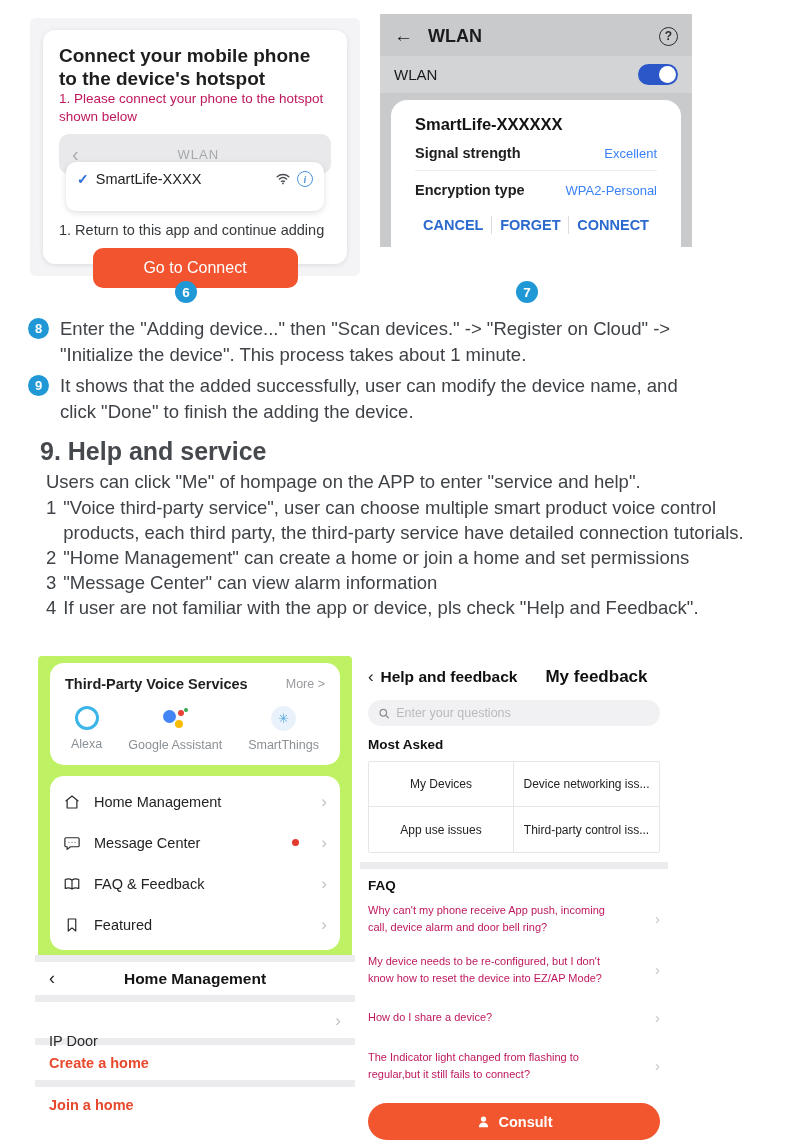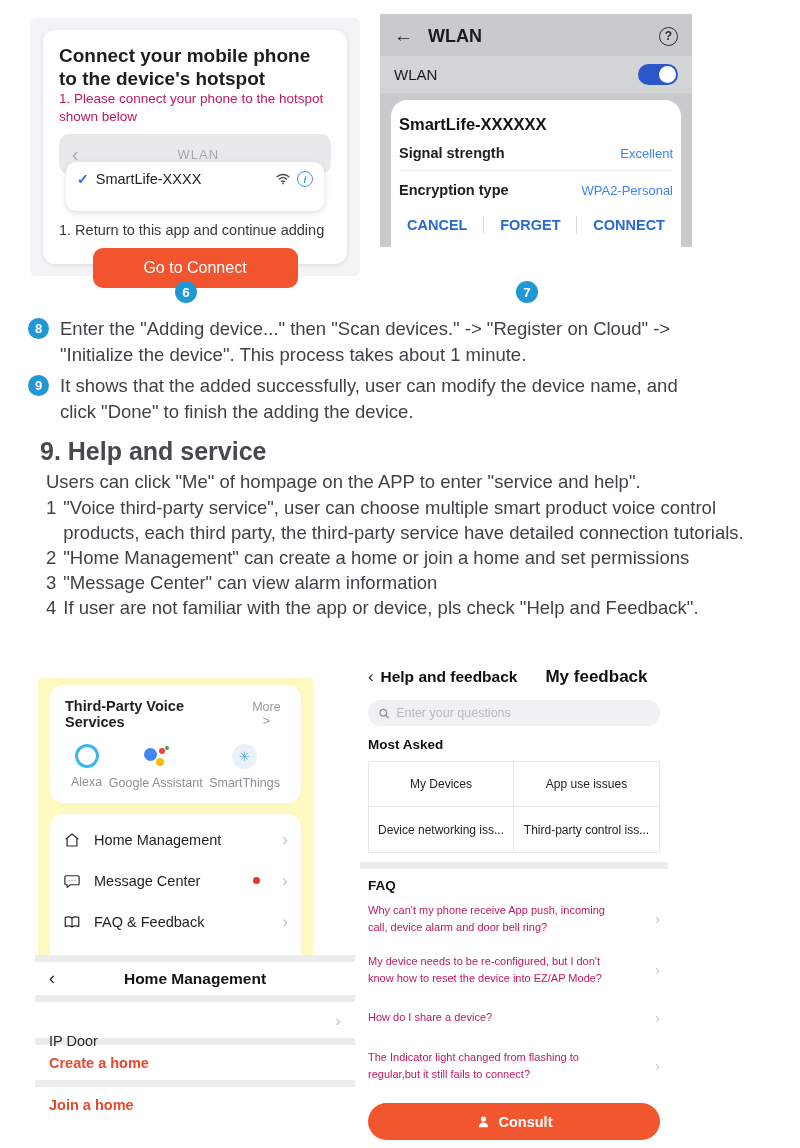--- a/index.html
+++ b/index.html
@@ -29,21 +29,21 @@
   
   .wlan-screen { position:absolute; left:380px; top:14px; width:312px; height:233px; background:#c9cacc; }
   .wlan-header { display:flex; align-items:center; padding:11px 14px 7px; }
   .wlan-back { font-size:19px; color:#1d1d1f; }
   .wlan-title { font-size:18px; font-weight:bold; color:#1b1b1d; margin-left:15px; flex:1; }
   .help-circ { width:19px; height:19px; border:1.6px solid #2c2c2e; border-radius:50%; color:#2c2c2e; font-size:12px; font-weight:bold; display:flex; align-items:center; justify-content:center; }
   .wlan-toggle-row { background:#d3d4d6; display:flex; align-items:center; justify-content:space-between; padding:8px 14px; margin-top:2px; }
   .wlan-row-label { font-size:15px; color:#1b1b1d; }
   .toggle { width:40px; height:21px; background:#2b57c8; border-radius:11px; position:relative; }
   .toggle .knob { position:absolute; right:2px; top:2px; width:17px; height:17px; background:#fff; border-radius:50%; }
-  .wlan-card { margin:7px 11px 0; background:#fff; border-radius:16px 16px 0 0; height:152px; padding:15px 8px 6px; }
+  .wlan-card { margin:7px 11px 0; background:#fff; border-radius:16px 16px 0 0; height:152px; padding:15px 24px 6px; }
   .wlan-ssid { font-size:16.5px; font-weight:bold; color:#141414; }
   .kv-row { display:flex; align-items:baseline; justify-content:space-between; padding:11px 0 9px; }
   .kv-label { font-size:14.5px; font-weight:bold; color:#202022; }
   .kv-value { font-size:13px; color:#3b82f6; }
   .kv-div { height:1px; background:#ececee; }
   .wlan-actions { display:flex; align-items:center; justify-content:space-between; padding:9px 2px 0; }
   .wlan-action { color:#2a69cd; font-weight:bold; font-size:14.5px; border:none; background:none; font-family:inherit; padding:0 6px; }
   .vsep { width:1px; height:18px; background:#dcdcde; }
 
   
@@ -52,21 +52,21 @@
   .step-text { font-size:18.5px; color:#3f4347; line-height:1.42; }
 
   .section-heading { position:absolute; left:40px; top:437px; font-size:25px; font-weight:bold; color:#45484c; }
   .section-body { position:absolute; left:46px; top:470px; width:716px; font-size:18.5px; color:#3f4347; line-height:1.35; }
   .section-intro { margin-bottom:1px; }
   .sec-item { display:flex; gap:7px; }
   .sec-num { flex:0 0 auto; }
   .sec-text { flex:1; }
 
   
-  .me-screen { position:absolute; left:38px; top:678px; width:275px; height:312px; background:#fef9c3; border-radius:4px; }
+  .me-screen { position:absolute; left:38px; top:656px; width:314px; height:312px; background:#bef264; border-radius:4px; }
   .voice-card { margin:7px 12px 0; background:#fff; border-radius:14px; padding:13px 15px 13px; }
   .voice-head { display:flex; align-items:center; justify-content:space-between; }
   .voice-title { font-size:14.5px; font-weight:bold; color:#1f1f21; }
   .voice-more { font-size:12.5px; color:#9a9a9e; background:none; border:none; font-family:inherit; }
   .voice-row { display:flex; justify-content:space-between; margin-top:14px; padding:0 6px; }
   .voice-item { display:flex; flex-direction:column; align-items:center; gap:7px; }
   .voice-label { font-size:12.5px; color:#8b9095; }
   .alexa-ic { width:24px; height:24px; border:3.5px solid #3cb6e8; border-radius:50%; }
   .ga-ic { position:relative; width:26px; height:25px; }
   .ga-ic i { position:absolute; border-radius:50%; }
@@ -319,22 +319,22 @@
     <div class="hf-search">
       <svg width="13" height="13" viewBox="0 0 24 24" fill="none" stroke="currentColor" stroke-width="2.4" stroke-linecap="round">
           <circle cx="10.5" cy="10.5" r="6.5"></circle>
           <path d="M15.5 15.5 L20.5 20.5"></path>
         </svg>
       <input placeholder="Enter your questions" style="">
     </div>
     <div class="hf-h2">Most Asked</div>
     <div class="hf-grid">
       <div class="hf-cell">My Devices</div>
+      <div class="hf-cell">Device networking iss...</div>
       <div class="hf-cell">App use issues</div>
-      <div class="hf-cell">Device networking iss...</div>
       <div class="hf-cell">Third-party control iss...</div>
     </div>
     <div class="hf-band"></div>
     <div class="hf-faq-h">FAQ</div>
     <div class="faq-item">
       <span class="faq-text">Why can't my phone receive App push, incoming call, device alarm and door bell ring?</span>
       <span class="faq-chev">›</span>
     </div>
     <div class="faq-item">
       <span class="faq-text">My device needs to be re-configured, but I don't know how to reset the device into EZ/AP Mode?</span>

